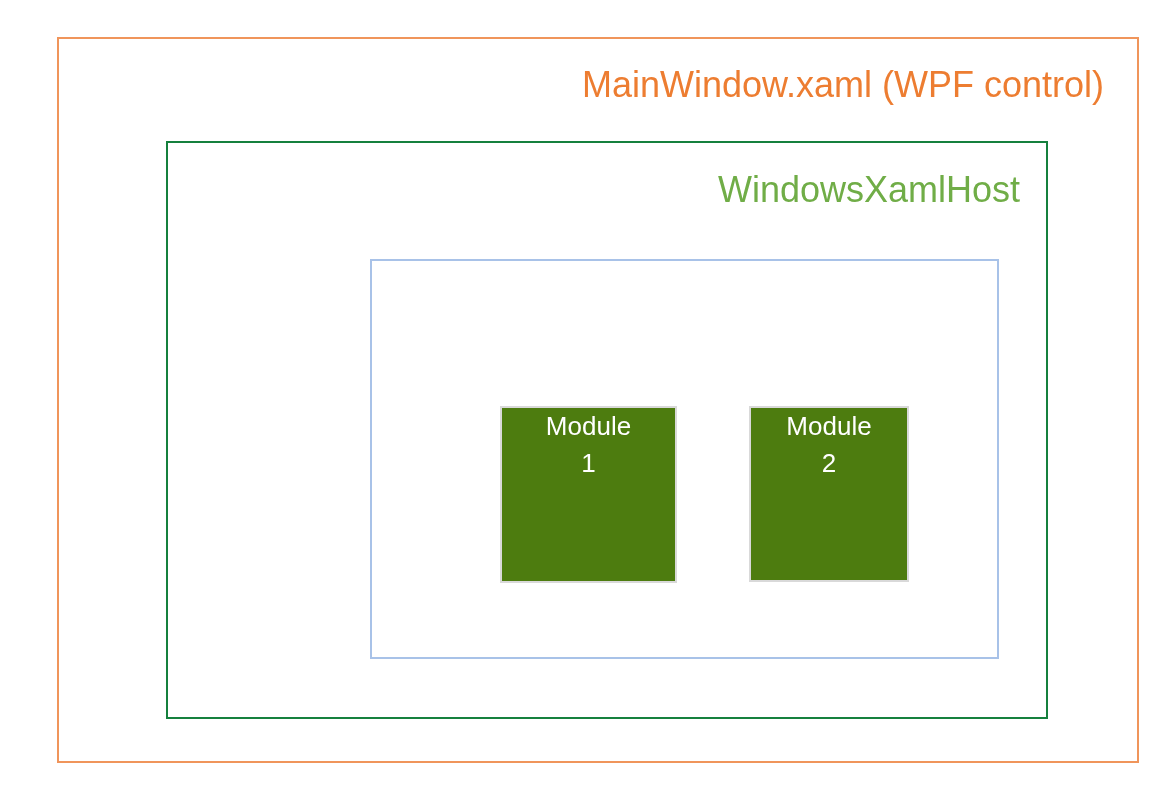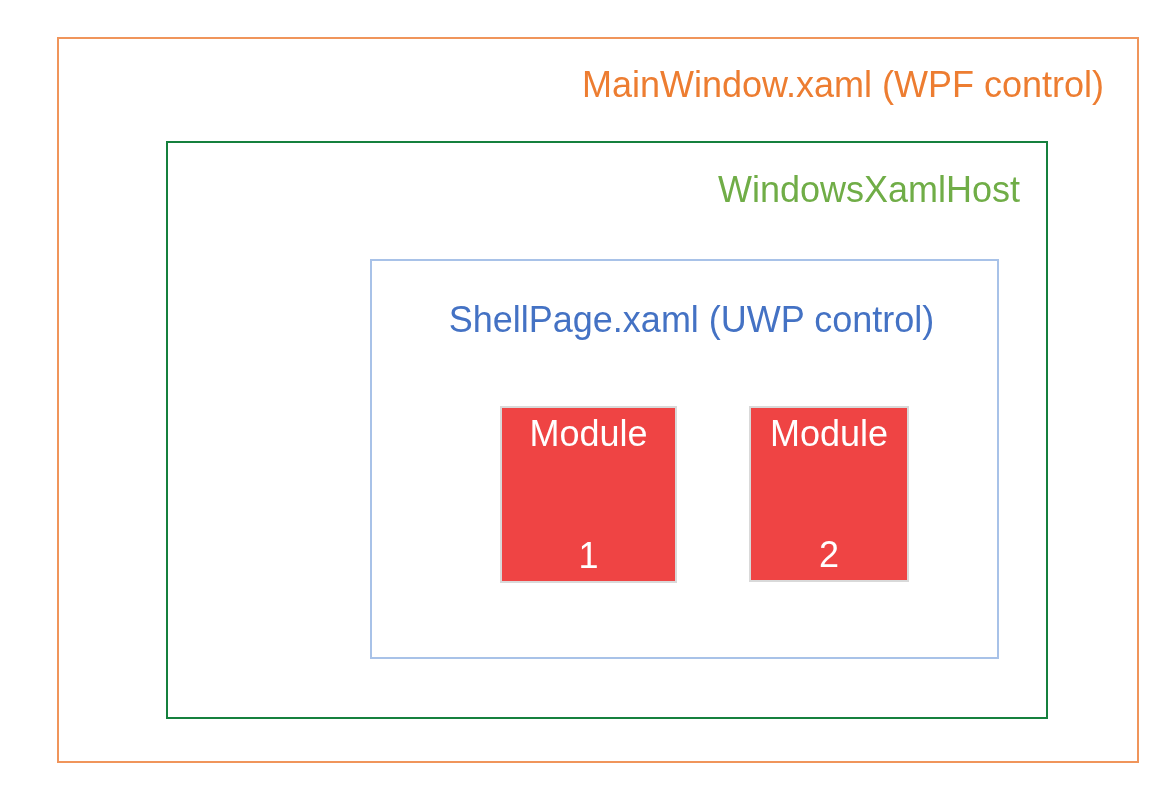--- a/index.html
+++ b/index.html
@@ -53,28 +53,28 @@
   }
   .label-blue {
     top: 37px; left: 0; right: 0;
     color: #4472c4;
     text-align: center;
     padding-left: 14px;
   }
   .module {
     position: absolute;
     box-sizing: border-box;
-    background: #ef4444;
+    background: #4d7c0f;
     border: 2px solid #d9d9d9;
     color: #ffffff;
     display: flex;
     flex-direction: column;
     align-items: center;
-    justify-content: space-between;
-    font-size: 36px;
+    justify-content: flex-start;
+    font-size: 26px;
     line-height: 1.42;
     text-align: center;
   }
   .module-1 {
     left: 128px; top: 145px;
     width: 177px; height: 177px;
   }
   .module-2 {
     left: 377px; top: 145px;
     width: 160px; height: 176px;
@@ -85,21 +85,20 @@
 
 <div class="canvas">
 
   <div class="box box-orange">
     <div class="diagram-label label-orange">MainWindow.xaml (WPF control)</div>
 
     <div class="box box-green">
       <div class="diagram-label label-green">WindowsXamlHost</div>
 
       <div class="box box-blue">
-        <div class="diagram-label label-blue">ShellPage.xaml (UWP control)</div>
 
         <div class="module module-1">
           <span>Module</span>
           <span>1</span>
         </div>
 
         <div class="module module-2">
           <span>Module</span>
           <span>2</span>
         </div>

